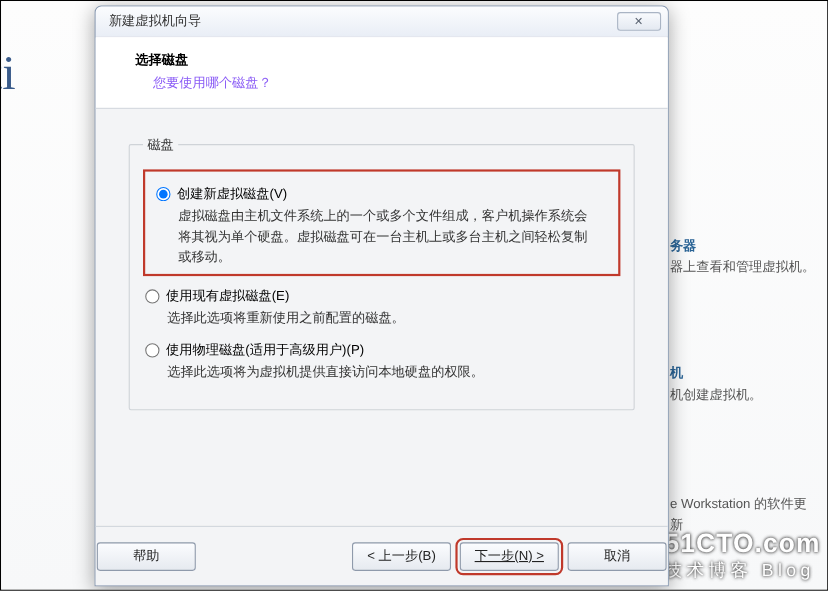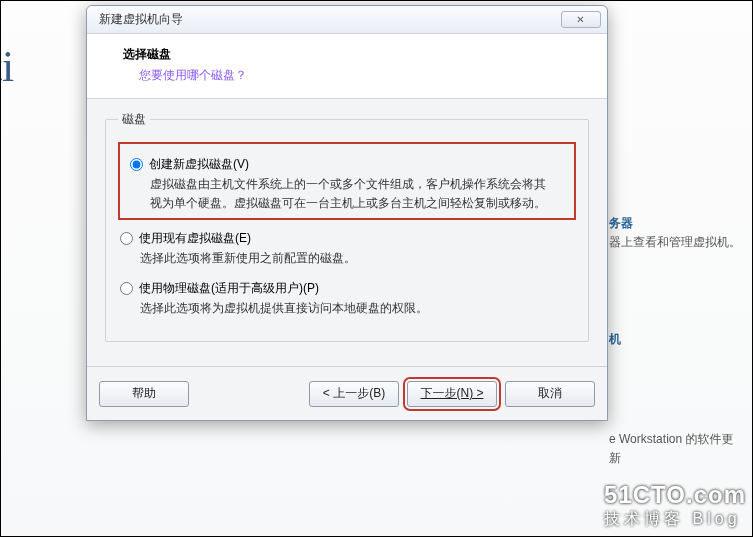--- a/index.html
+++ b/index.html
@@ -52,21 +52,21 @@
   }
   .watermark .wm-main { font-size: 24px; font-weight: 700; letter-spacing: 1px; }
   .watermark .wm-sub { font-size: 16px; letter-spacing: 4px; }
 
   
   .dialog {
     position: absolute;
     left: 85px;
     top: 4px;
     width: 522px;
-    height: 416px;
+    height: 528px;
     background: #fff;
     border: 1px solid #8a9bb3;
     border-top-left-radius: 6px;
     border-top-right-radius: 6px;
     box-shadow: 0 4px 18px rgba(0,0,0,0.35);
     display: flex;
     flex-direction: column;
   }
 
   .titlebar {
@@ -105,21 +105,21 @@
 
   .content {
     flex: 1;
     padding: 12px 18px 8px 18px;
     background: #f3f4f6;
   }
 
   fieldset.group {
     border: 1px solid #cfd3d8;
     border-radius: 2px;
-    margin: 0;
+    margin: 12px;
     padding: 14px 12px 12px 12px;
     background: #f3f4f6;
   }
   fieldset.group legend {
     padding: 0 4px;
     color: #333;
     background: #f3f4f6;
   }
 
   .opt-row { display: flex; align-items: flex-start; margin: 4px 0 2px 0; }
@@ -132,21 +132,21 @@
     padding: 8px 20px 4px 8px;
     margin-bottom: 10px;
   }
 
   .footer {
     height: 54px;
     border-top: 1px solid #d0d5dc;
     background: #f3f4f6;
     display: flex;
     align-items: center;
-    padding: 0 12px;
+    padding: 0 1px;
     gap: 8px;
   }
   .footer .spacer { flex: 1; }
 
   button.win {
     min-width: 90px;
     height: 26px;
     border: 1px solid #8f9aab;
     border-radius: 3px;
     background: linear-gradient(#fbfcfe,#e6eaf0);
@@ -166,20 +166,21 @@
 <body>
 
 <div class="backdrop">
   <div class="bg-brand">stati</div>
 
   <div class="side-panel">
     <div class="link">务器</div>
     <div class="desc">器上查看和管理虚拟机。</div>
     <div style="height:60px"></div>
     <div class="link">机</div>
+    <div class="desc">机创建虚拟机。</div>
     <div style="height:80px"></div>
     <div class="desc">e Workstation 的软件更新</div>
   </div>
 
   <div class="watermark">
     <div class="wm-main">51CTO.com</div>
     <div class="wm-sub">技术博客   Blog</div>
   </div>
 </div>
 

